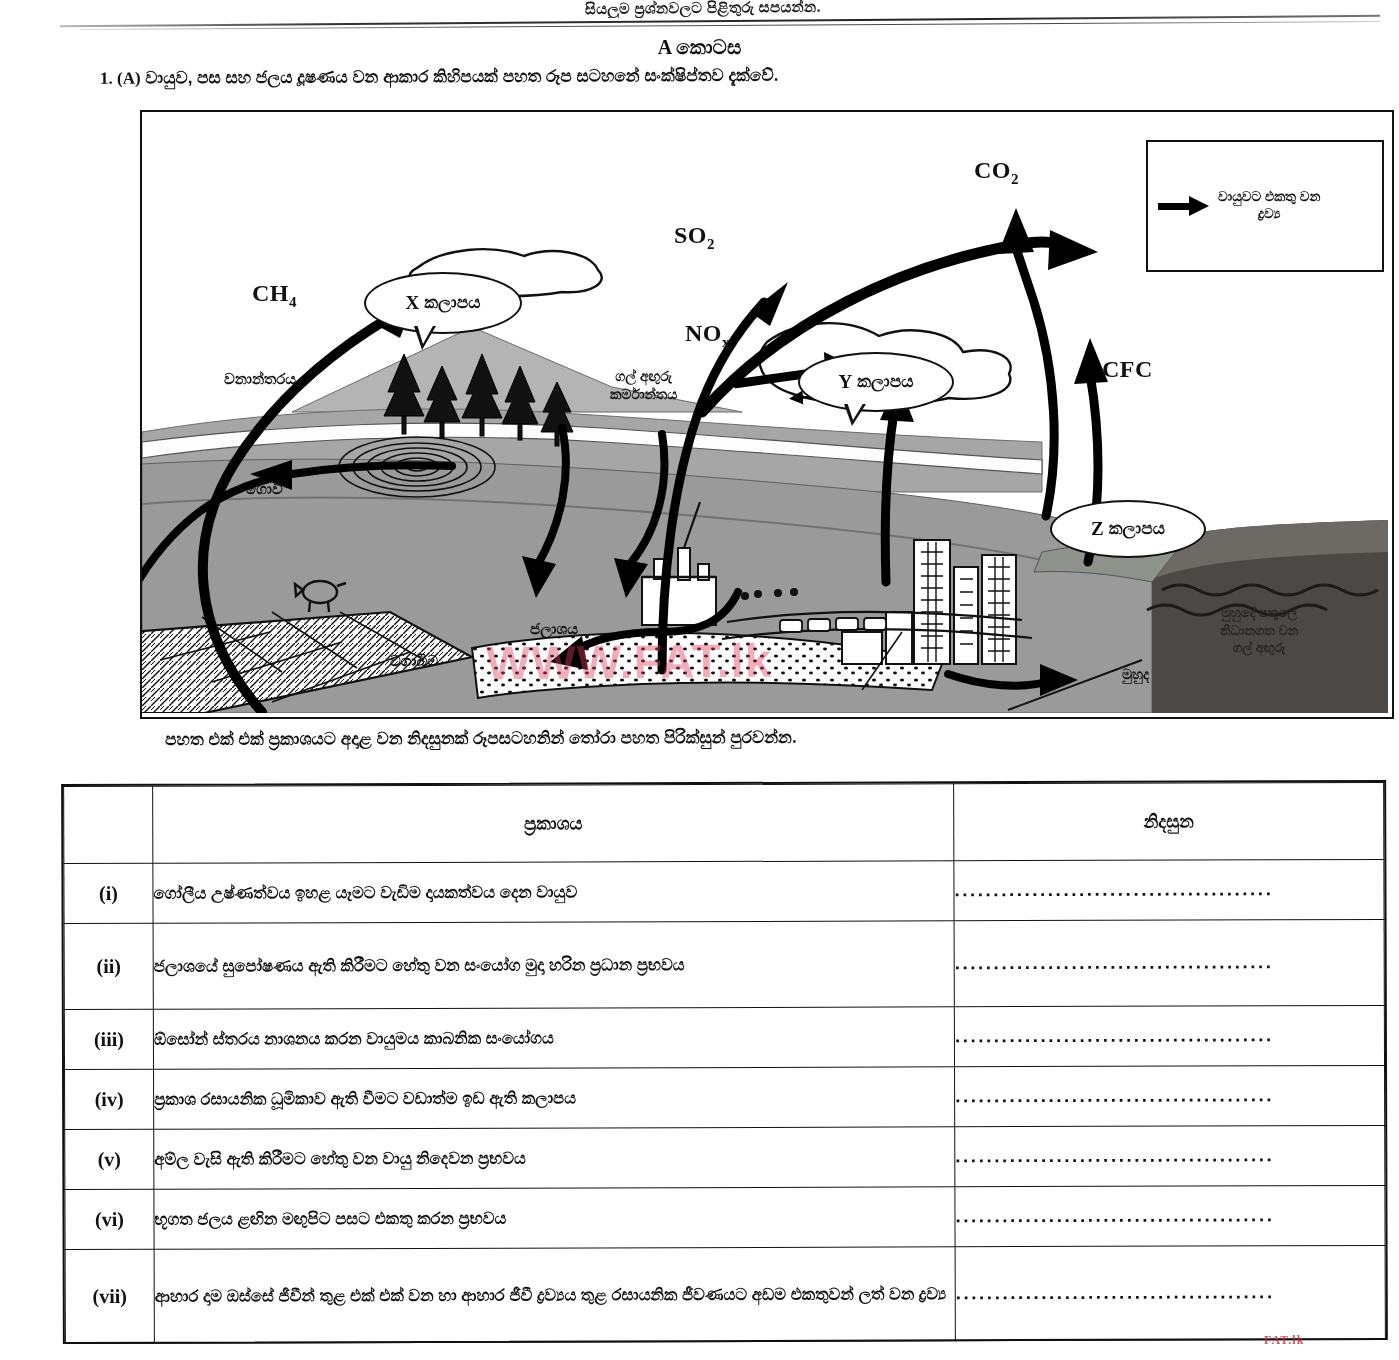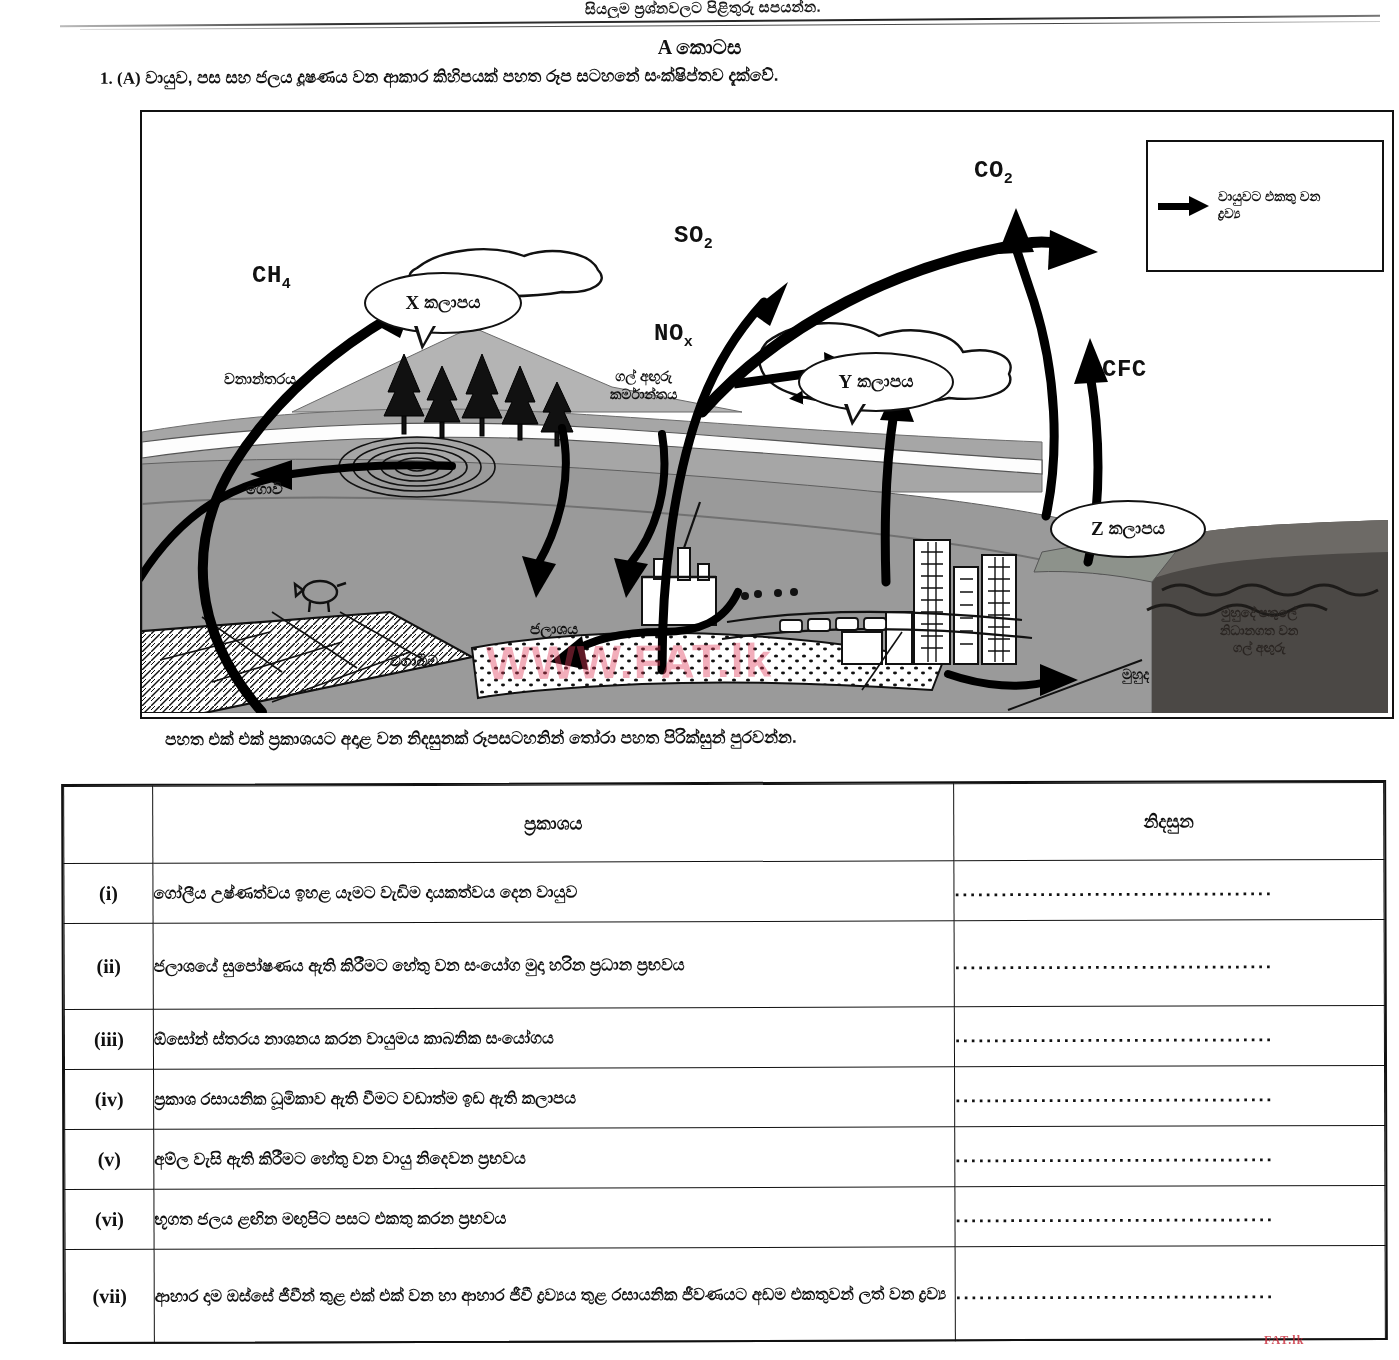--- a/index.html
+++ b/index.html
@@ -55,42 +55,42 @@
     position:absolute;left:140px;top:110px;width:1250px;height:605px;
     border:2px solid #111;background:#fff;overflow:hidden;
   }
   #dsvg{position:absolute;left:0;top:0;}
 
   .dlabel{
     position:absolute;font-family:"Liberation Sans",sans-serif;
     font-weight:700;white-space:nowrap;text-align:center;
   }
   .chem{
-    position:absolute;font-family:Liberation Mono, monospace;
+    position:absolute;font-family:Liberation Serif, serif;
     font-weight:700;font-size:24px;letter-spacing:.5px;
   }
   .chem sub{font-size:15px;}
 
   
   .balloon{
     position:absolute;border:2.5px solid #111;border-radius:50%;
     background:#fff;display:flex;align-items:center;justify-content:center;
     font-family:"Liberation Sans",sans-serif;font-weight:700;font-size:17px;
   }
   .balloon .z{font-family:"Liberation Serif",serif;font-size:19px;margin-right:5px;}
   .tail{position:absolute;width:0;height:0;}
 
   
   #legend{
     position:absolute;right:8px;top:28px;width:238px;height:132px;
     border:2px solid #111;background:#fff;
     display:flex;flex-direction:column;justify-content:space-around;
     padding:6px 4px;box-sizing:border-box;
   }
-  .legrow{display:flex;align-items:center;gap:6px;padding-left:4px;}
+  .legrow{display:flex;align-items:center;gap:6px;padding-left:4px;text-align:center;}
   .legarrow{flex:0 0 56px;height:22px;position:relative;}
   .legarrow:before{content:"";position:absolute;left:2px;top:8px;width:34px;height:7px;background:#000;}
   .legarrow:after{content:"";position:absolute;left:33px;top:1px;width:0;height:0;
     border-top:10.5px solid transparent;border-bottom:10.5px solid transparent;border-left:20px solid #000;}
   .legtext{font-family:"Liberation Sans",sans-serif;font-size:13.5px;font-weight:700;line-height:1.25;}
 
   
   .instruction{
     position:absolute;left:165px;top:728px;width:1180px;
     font-family:"Liberation Sans",sans-serif;font-size:17px;font-weight:700;
@@ -324,27 +324,27 @@
       <path d="M150,348 L108,362 L150,378 Z" fill="#000"></path>
 
       <path d="M806,562 C840,574 880,578 912,568" fill="none" stroke="#000" stroke-width="8" stroke-linecap="round"></path>
       <path d="M898,552 L936,568 L898,584 Z" fill="#000"></path>
 
       <path d="M1000,548 L866,598" fill="none" stroke="#111" stroke-width="2"></path>
 
       <path d="M720,578 L760,520" fill="none" stroke="#111" stroke-width="1.6"></path>
     </svg>
 
-    <div class="chem" style="left:110px;top:150px;text-align:right;">
+    <div class="chem" style="left:110px;top:168px;text-align:right;">
       <span>CH</span><sub>4</sub>
     </div>
     <div class="chem" style="left:532px;top:110px;">
       <span>SO</span><sub>2</sub>
     </div>
-    <div class="chem" style="left:512px;top:208px;">
+    <div class="chem" style="left:543px;top:208px;">
       <span>NO</span><sub>x</sub>
     </div>
     <div class="chem" style="left:832px;top:45px;">
       <span>CO</span><sub>2</sub>
     </div>
     <div class="chem" style="left:960px;top:244px;">CFC</div>
 
     <div class="balloon" style="left:222px;top:160px;width:154px;height:58px;">
       <span class="z">X</span>
       <span>කලාපය</span>

